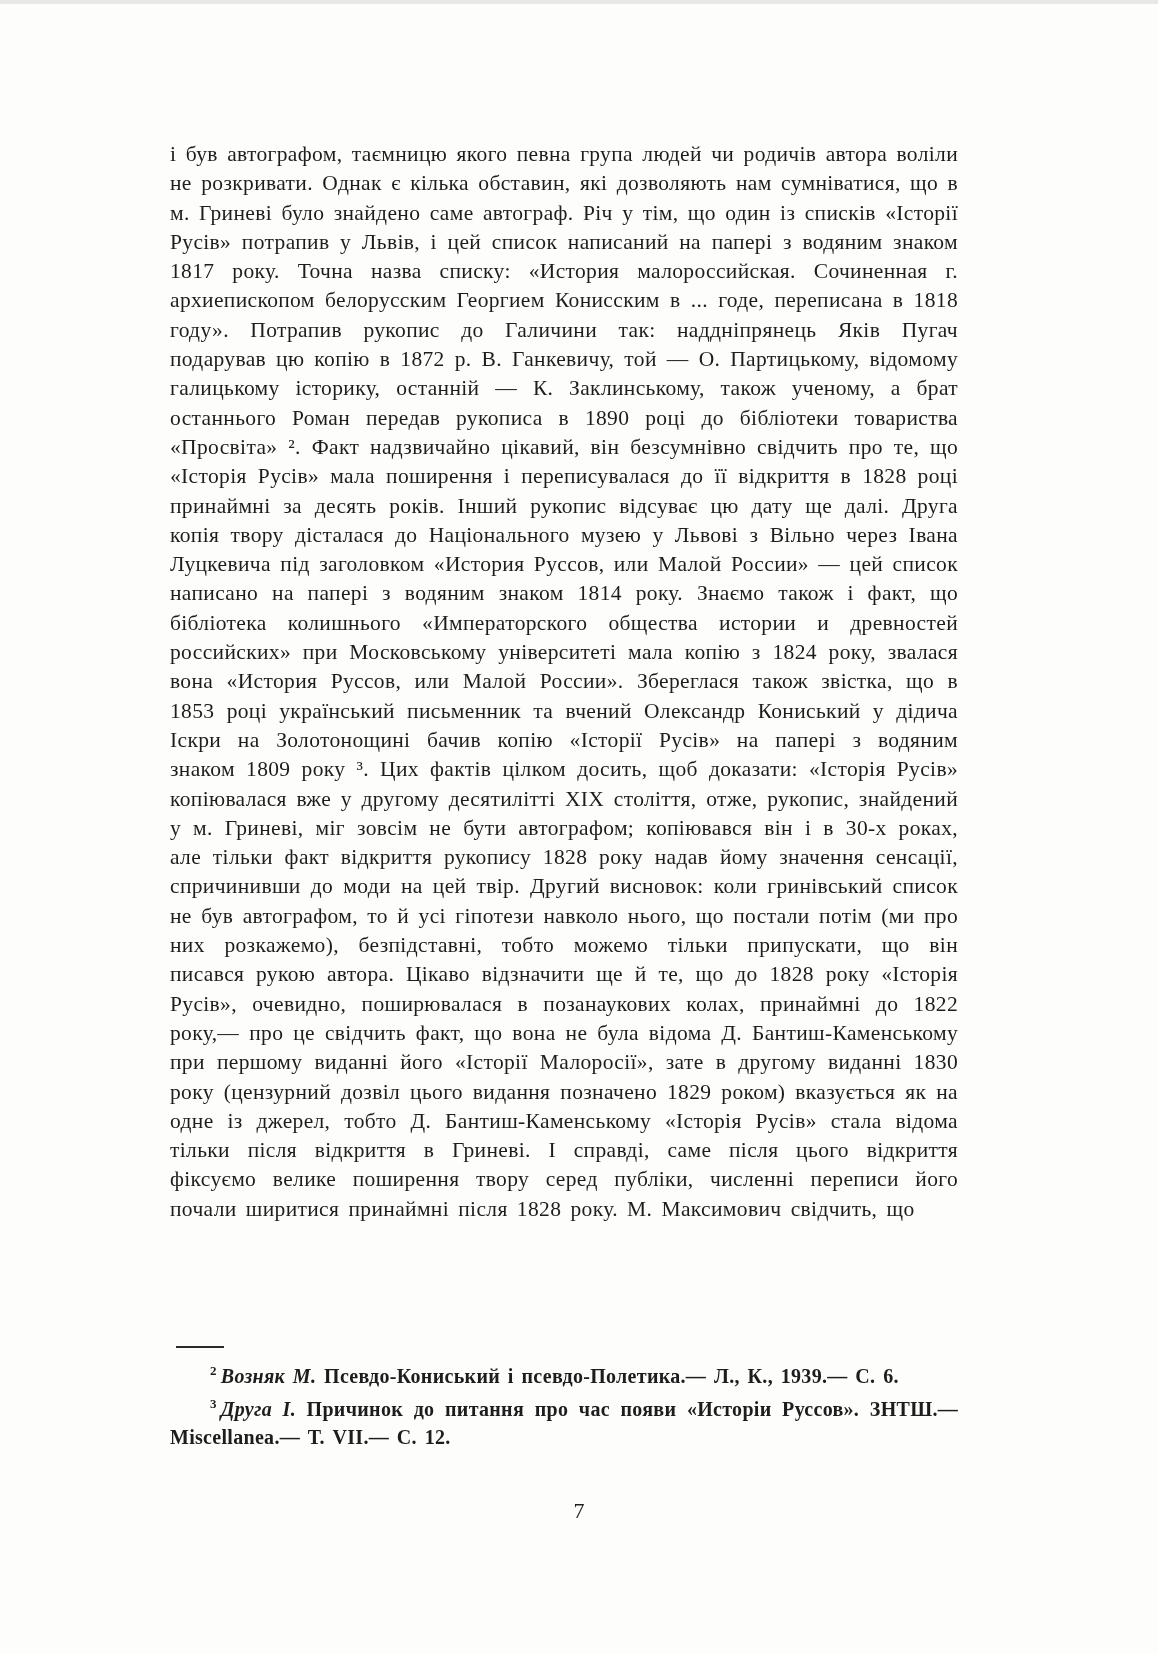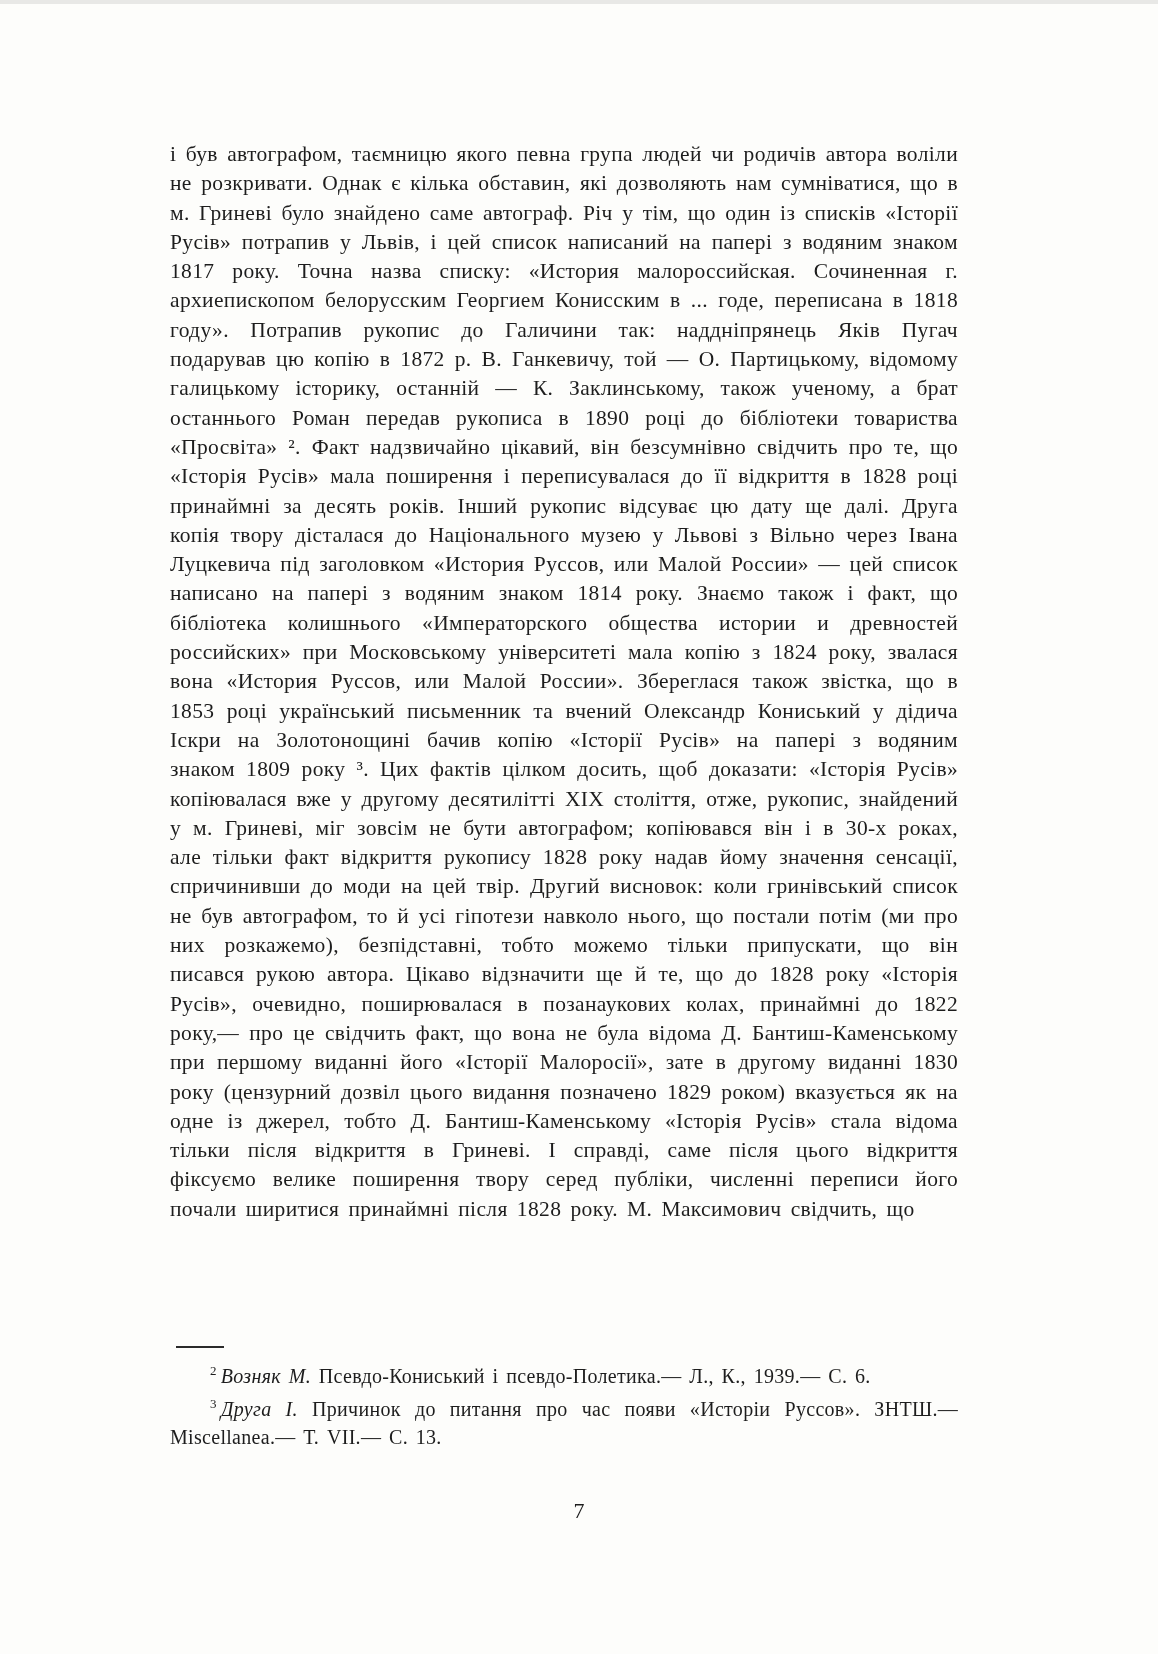--- a/index.html
+++ b/index.html
@@ -44,20 +44,21 @@
     width: 788px;
   }
   .footnote {
     margin: 0 0 4px 0;
     font-size: 20px;
     line-height: 28.5px;
     text-align: justify;
     text-indent: 40px;
     letter-spacing: 0.3px;
     word-spacing: 2.5px;
+    font-weight: bold;
   }
   .footnote sup {
     font-size: 13px;
     line-height: 0;
     vertical-align: super;
     margin-right: 4px;
   }
   .footnote .fn-author {
     font-style: italic;
   }
@@ -77,18 +78,18 @@
 <div class="page">
 
   <div class="text-block">
     <p class="body-text">і був автографом, таємницю якого певна група людей чи родичів автора воліли не розкривати. Однак є кілька обставин, які дозволяють нам сумніватися, що в м. Гриневі було знайдено саме автограф. Річ у тім, що один із списків «Історії Русів» потрапив у Львів, і цей список написаний на папері з водяним знаком 1817 року. Точна назва списку: «История малороссийская. Сочиненная г. архиепископом белорусским Георгием Конисским в ... годе, переписана в 1818 году». Потрапив рукопис до Галичини так: наддніпрянець Яків Пугач подарував цю копію в 1872 р. В. Ганкевичу, той — О. Партицькому, відомому галицькому історику, останній — К. Заклинському, також ученому, а брат останнього Роман передав рукописа в 1890 році до бібліотеки товариства «Просвіта» ². Факт надзвичайно цікавий, він безсумнівно свідчить про те, що «Історія Русів» мала поширення і переписувалася до її відкриття в 1828 році принаймні за десять років. Інший рукопис відсуває цю дату ще далі. Друга копія твору дісталася до Національного музею у Львові з Вільно через Івана Луцкевича під заголовком «История Руссов, или Малой России» — цей список написано на папері з водяним знаком 1814 року. Знаємо також і факт, що бібліотека колишнього «Императорского общества истории и древностей российских» при Московському університеті мала копію з 1824 року, звалася вона «История Руссов, или Малой России». Збереглася також звістка, що в 1853 році український письменник та вчений Олександр Кониський у дідича Іскри на Золотонощині бачив копію «Історії Русів» на папері з водяним знаком 1809 року ³. Цих фактів цілком досить, щоб доказати: «Історія Русів» копіювалася вже у другому десятилітті XIX століття, отже, рукопис, знайдений у м. Гриневі, міг зовсім не бути автографом; копіювався він і в 30-х роках, але тільки факт відкриття рукопису 1828 року надав йому значення сенсації, спричинивши до моди на цей твір. Другий висновок: коли гринівський список не був автографом, то й усі гіпотези навколо нього, що постали потім (ми про них розкажемо), безпідставні, тобто можемо тільки припускати, що він писався рукою автора. Цікаво відзначити ще й те, що до 1828 року «Історія Русів», очевидно, поширювалася в позанаукових колах, принаймні до 1822 року,— про це свідчить факт, що вона не була відома Д. Бантиш-Каменському при першому виданні його «Історії Малоросії», зате в другому виданні 1830 року (цензурний дозвіл цього видання позначено 1829 роком) вказується як на одне із джерел, тобто Д. Бантиш-Каменському «Історія Русів» стала відома тільки після відкриття в Гриневі. І справді, саме після цього відкриття фіксуємо велике поширення твору серед публіки, численні переписи його почали ширитися принаймні після 1828 року. М. Максимович свідчить, що</p>
   </div>
 
   <hr class="footnote-rule">
 
   <div class="footnotes">
     <p class="footnote"><sup>2</sup><span class="fn-author">Возняк М.</span> <span>Псевдо-Кониський і псевдо-Полетика.— Л., К., 1939.— С. 6.</span></p>
-    <p class="footnote"><sup>3</sup><span class="fn-author">Друга І.</span> <span>Причинок до питання про час появи «Исторіи Руссов». ЗНТШ.— Miscellanea.— Т. VII.— С. 13.</span></p>
+    <p class="footnote"><sup>3</sup><span class="fn-author">Друга І.</span> <span>Причинок до питання про час появи «Исторіи Руссов». ЗНТШ.— Miscellanea.— Т. VII.— С. 12.</span></p>
   </div>
 
   <div class="page-number">7</div>
 
 </div>
 
 </body></html>

